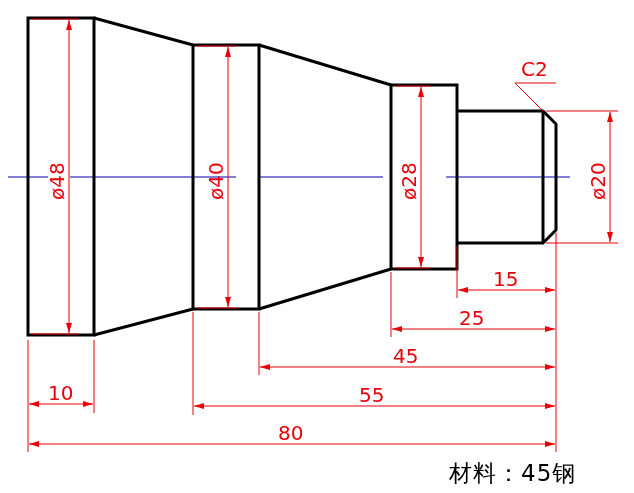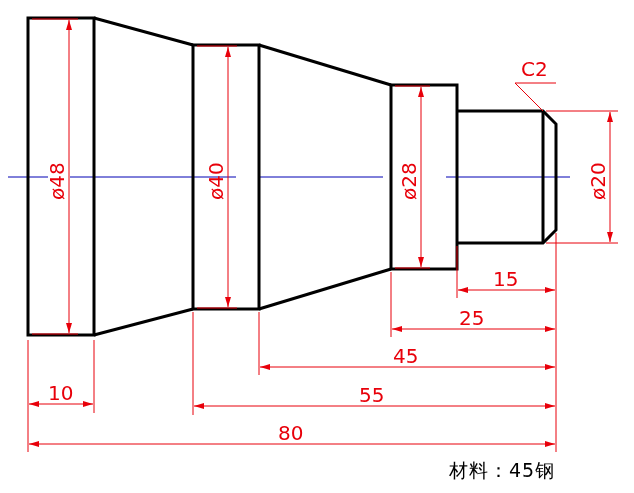--- a/index.html
+++ b/index.html
@@ -1,19 +1,19 @@
 <!DOCTYPE html>
 <html><head>
 <meta charset="utf-8">
 <style>
   html, body { margin: 0; padding: 0; background: #ffffff; }
   body { width: 634px; height: 493px; overflow: hidden; position: relative; }
   #drawing { position: absolute; left: 0; top: 0; }
   .dimtext { font-family: "DejaVu Sans", sans-serif; font-size: 20px; fill: #e8000a; }
-  .material { position: absolute; left: 449px; top: 458px; font-family: "DejaVu Sans", sans-serif; font-size: 19px; color: #000; letter-spacing: 1px; text-align: center; }
+  .material { position: absolute; left: 449px; top: 458px; font-family: "DejaVu Sans", sans-serif; font-size: 23px; color: #000; letter-spacing: 1px; text-align: center; }
 </style>
 </head>
 <body>
 
 <svg id="drawing" width="634" height="493" viewBox="0 0 634 493" xmlns="http://www.w3.org/2000/svg">
   <defs>
     <marker id="arr" viewBox="0 0 10 6" refX="10" refY="3" markerWidth="16" markerHeight="6" markerUnits="userSpaceOnUse" orient="auto-start-reverse">
       <path d="M0,0 L10,3 L0,6 z" fill="#e8000a"></path>
     </marker>
   </defs>

